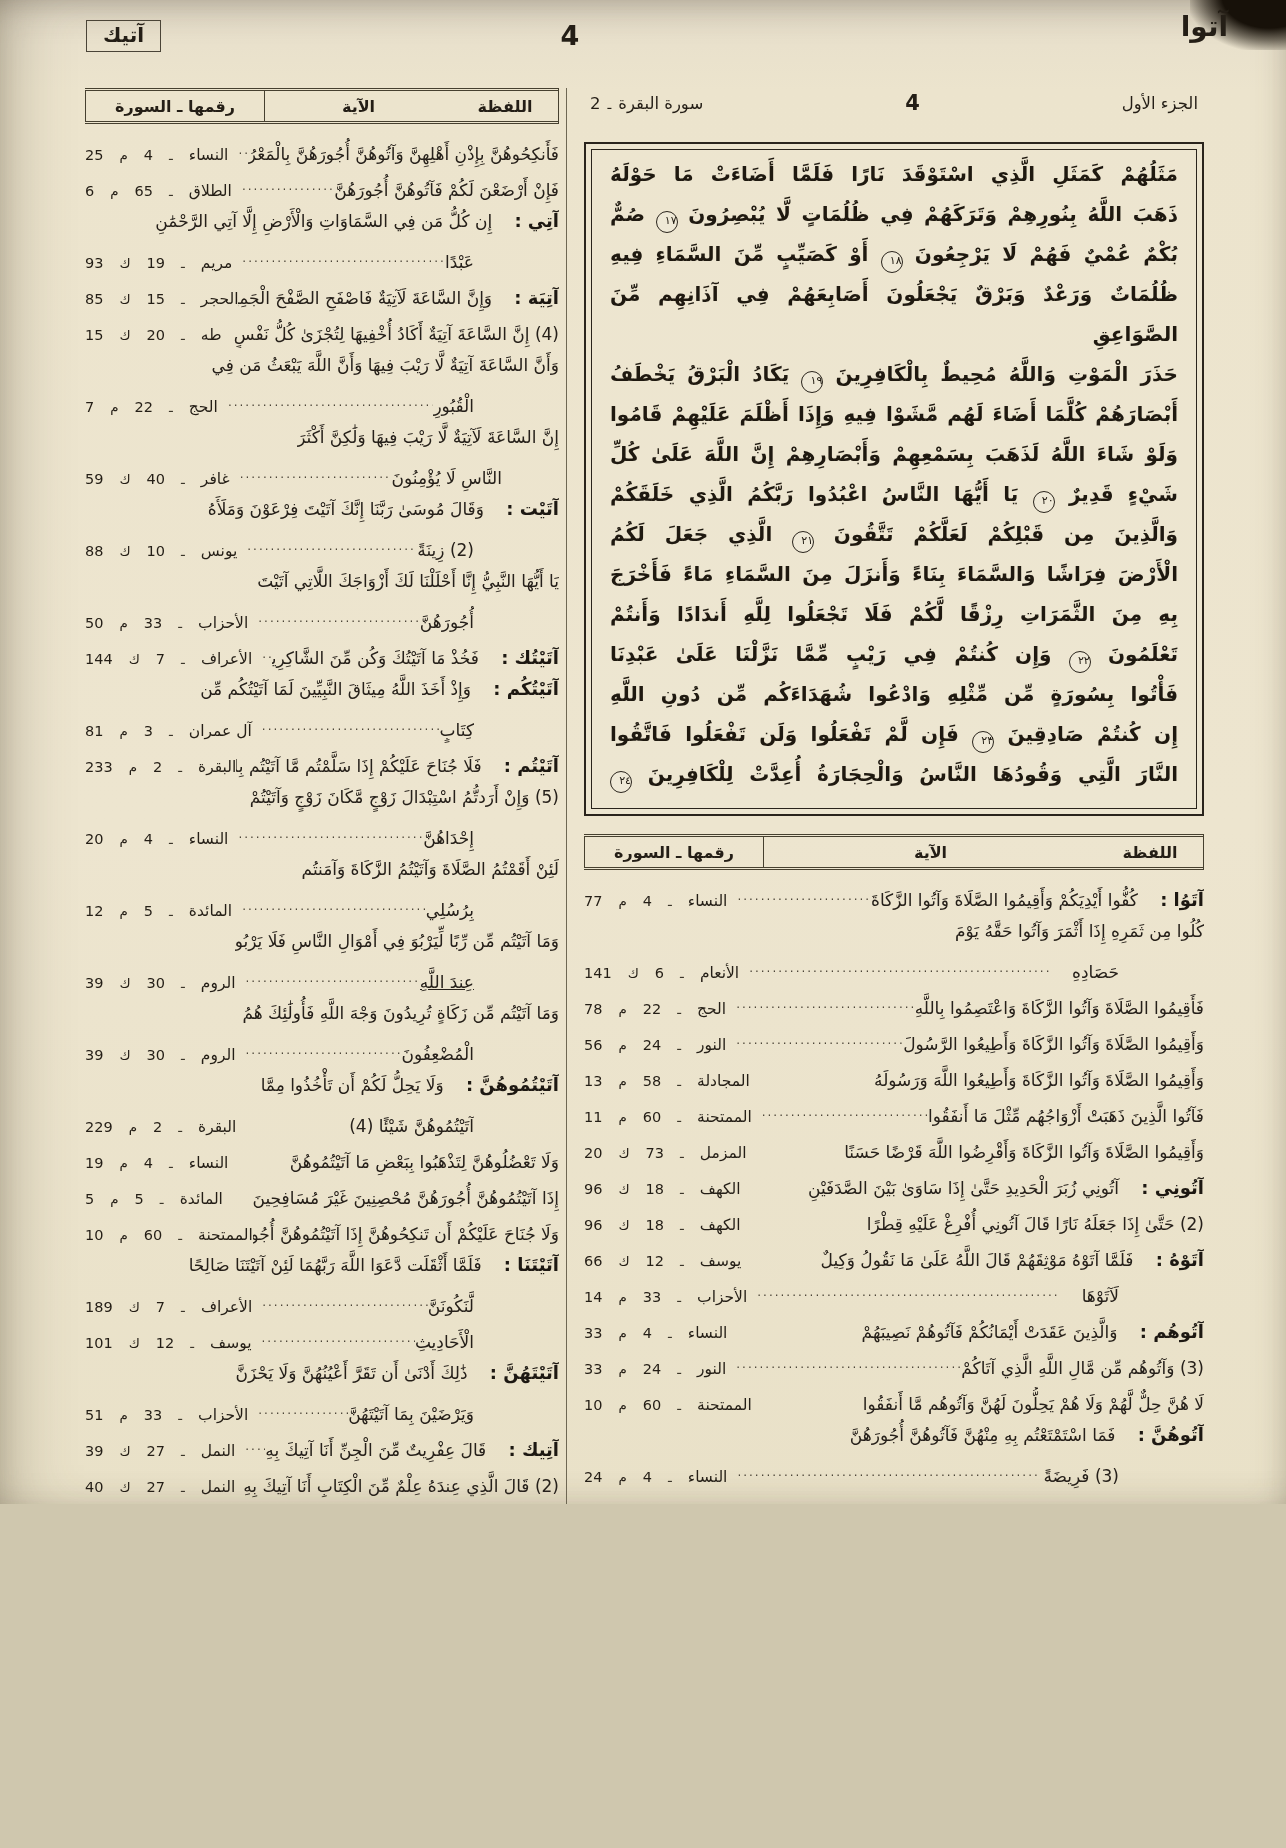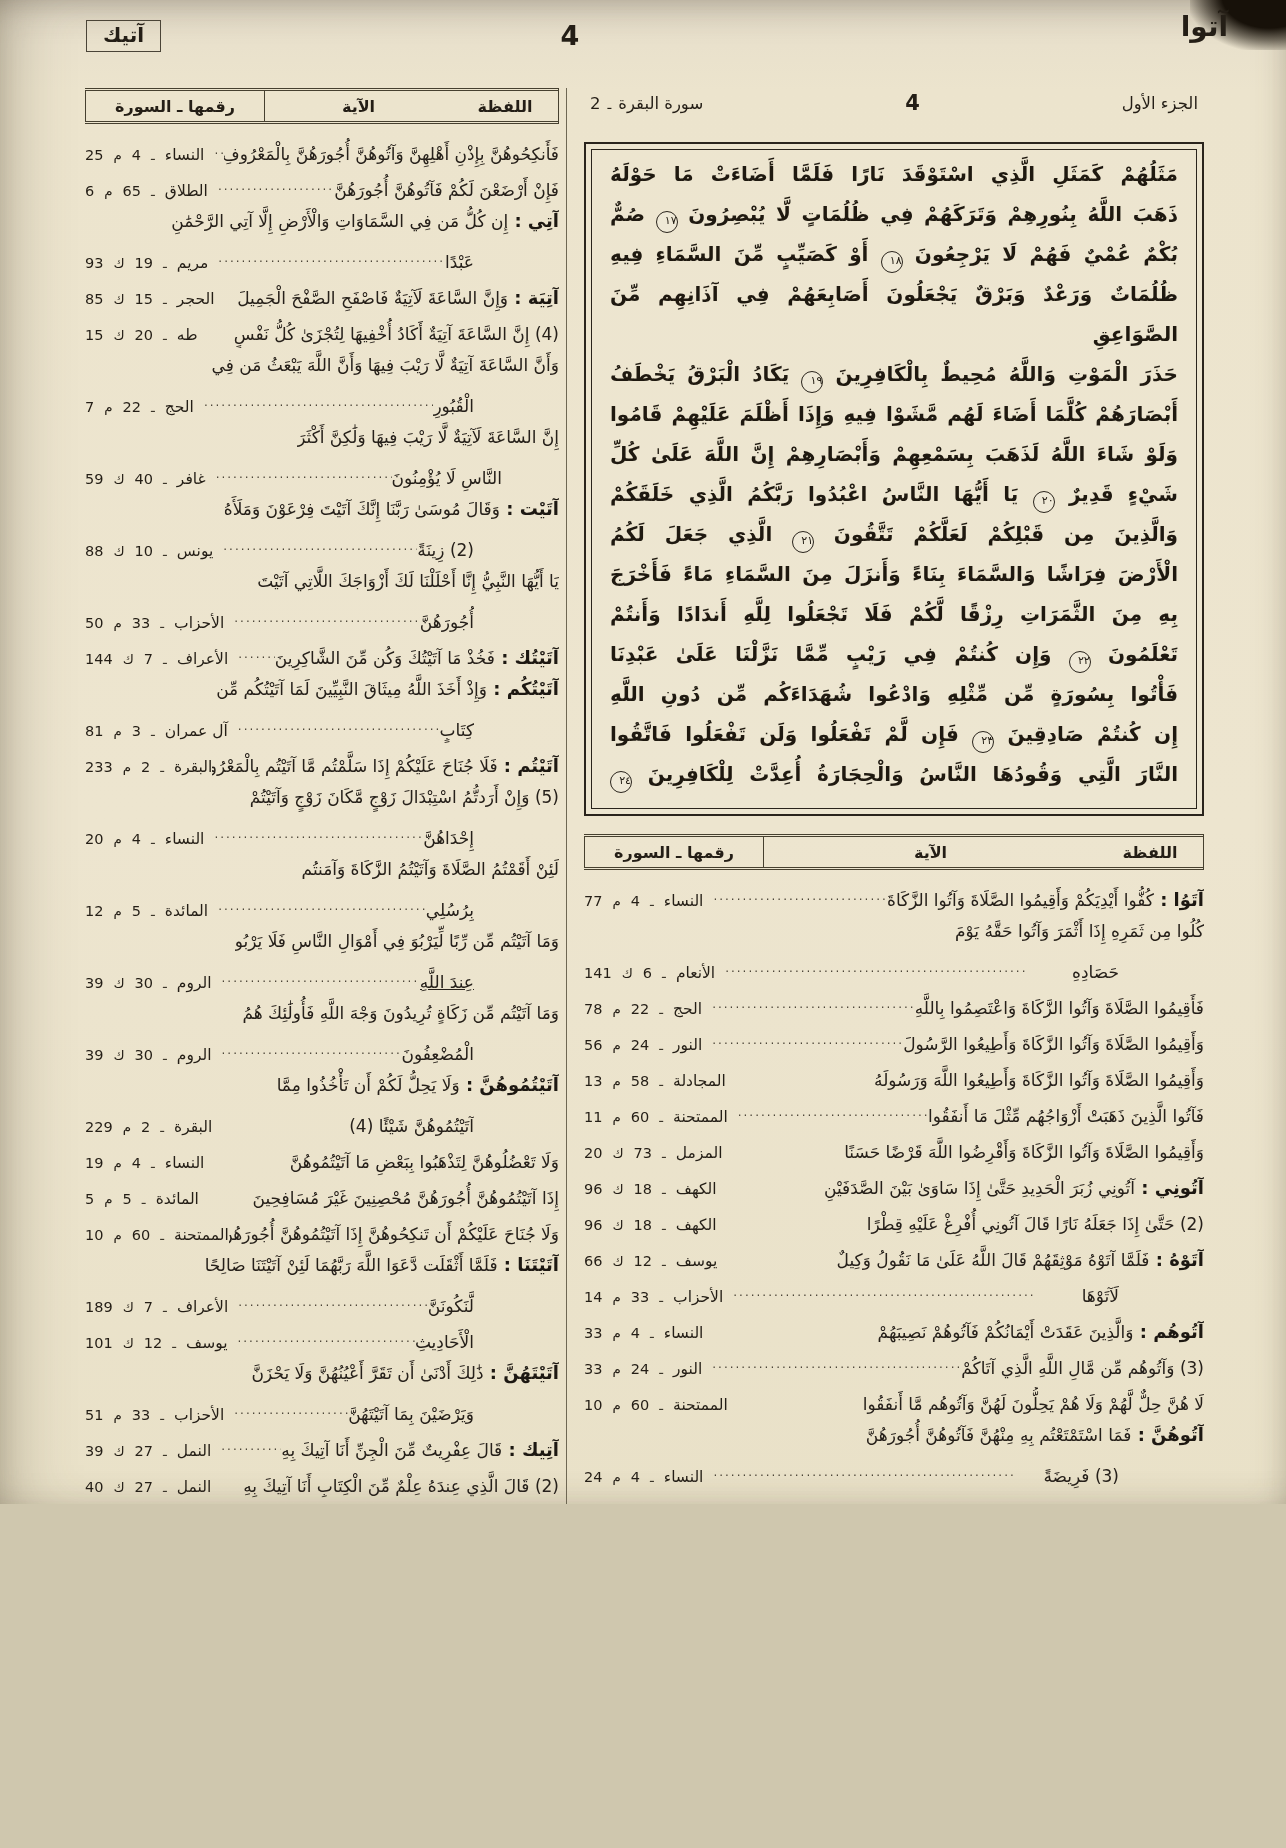--- a/index.html
+++ b/index.html
@@ -41,31 +41,31 @@
   .th:not(:first-child){border-left:0;border-right:0;}
   .th + .th{border-left:0;}
   .th{border-left:none;}
   .th-ref{width:170px;border-right:1.4px solid #46402f;}
   .th-verse{flex:1;border-right:1.4px solid #46402f;}
   .th-word{width:98px;}
 
   
   .entries{margin-top:8px;}
   .erow{display:flex;align-items:baseline;height:36px;line-height:34px;overflow:hidden;}
-  .ref{display:inline-flex;direction:ltr;gap:10px;align-items:baseline;
+  .ref{display:inline-flex;direction:ltr;gap:16px;align-items:baseline;
     white-space:nowrap;font-size:14.5px;flex:0 0 auto;padding-top:6px;}
   .ref .rk{font-size:13.5px;}
   .ref .rd{font-size:13px;color:#3c362a;}
   .ref .rs{font-size:15.5px;}
   .dots{flex:1 1 0;min-width:0;overflow:hidden;white-space:nowrap;
     letter-spacing:2px;color:#4a4336;font-size:12px;padding:0 10px;align-self:center;}
   .sp{flex:1 1 0;}
   .txt{flex:0 1 auto;direction:rtl;text-align:right;white-space:nowrap;overflow:hidden;
     font-size:17px;color:#26201a;}
-  .hw{font-size:18px;font-weight:bold;color:#1d1812;}
+  .hw{font-size:18px;font-weight:bold;color:#1d1812;margin-left:16px;}
 
   
   .qhead{display:flex;align-items:center;justify-content:space-between;height:30px;
     font-size:17px;padding:0 6px;}
   .qh-surah{display:inline-flex;direction:ltr;gap:7px;align-items:baseline;font-size:16.5px;}
   .qh-surah .qdash{font-size:13px;}
   .qh-page{font-size:21px;font-weight:bold;}
   .qh-juz{font-size:16.5px;direction:rtl;}
 
   

